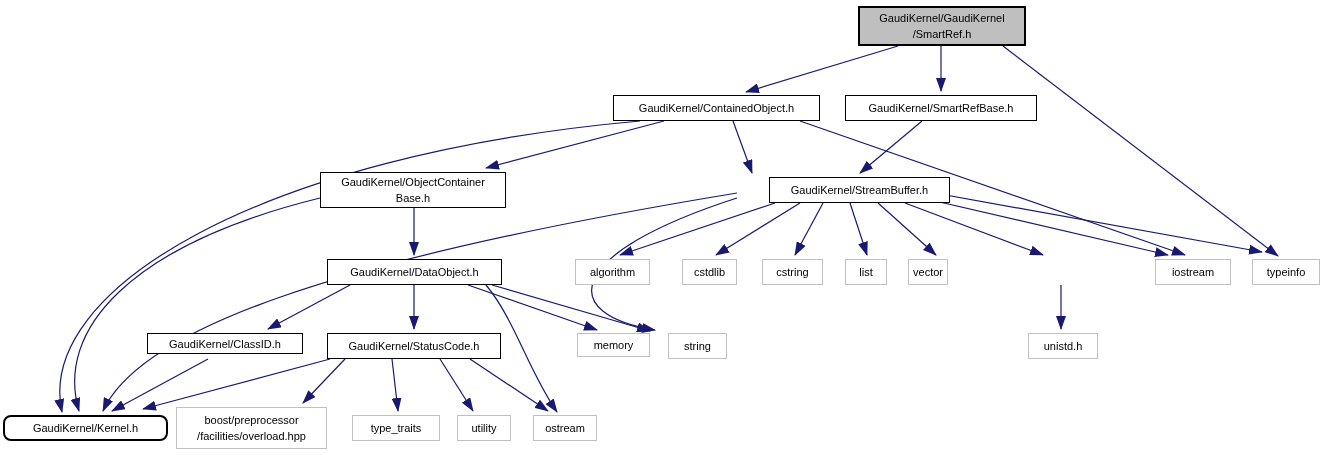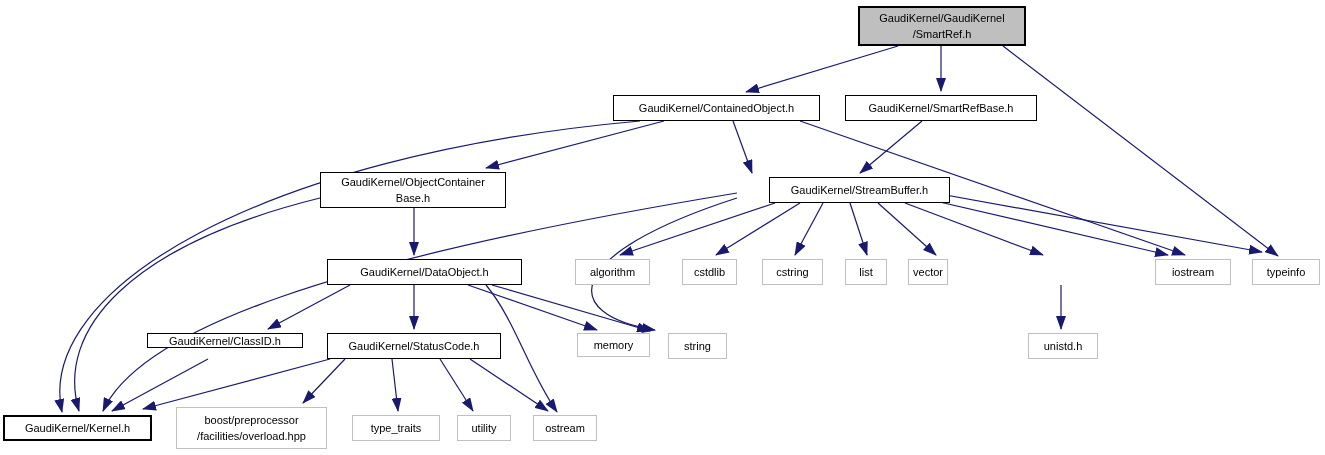--- a/index.html
+++ b/index.html
@@ -81,32 +81,32 @@
       <path class="edge" d="M470,359 L548,411" marker-end="url(#arrow)"></path>
       <path class="edge" d="M1061,285 L1061,329" marker-end="url(#arrow)"></path>
     </svg>
 <div class="node current" style="left: 858px; top: 6px; width: 168px; height: 40px;">GaudiKernel/GaudiKernel
 /SmartRef.h</div>
     <div class="node doc" style="left: 845px; top: 95px; width: 192px; height: 26px;">GaudiKernel/SmartRefBase.h</div>
     <div class="node doc" style="left: 613px; top: 95px; width: 207px; height: 26px;">GaudiKernel/ContainedObject.h</div>
     <div class="node doc" style="left: 320px; top: 172px; width: 186px; height: 36px;">GaudiKernel/ObjectContainer
 Base.h</div>
     <div class="node doc" style="left: 769px; top: 177px; width: 181px; height: 26px;">GaudiKernel/StreamBuffer.h</div>
-    <div class="node doc" style="left: 327px; top: 259px; width: 195px; height: 26px;">GaudiKernel/DataObject.h</div>
+    <div class="node doc" style="left: 327px; top: 259px; width: 175px; height: 26px;">GaudiKernel/DataObject.h</div>
     <div class="node ext" style="left: 575px; top: 259px; width: 75px; height: 26px;">algorithm</div>
     <div class="node ext" style="left: 682px; top: 259px; width: 55px; height: 26px;">cstdlib</div>
     <div class="node ext" style="left: 762px; top: 259px; width: 61px; height: 26px;">cstring</div>
     <div class="node ext" style="left: 845px; top: 259px; width: 42px; height: 26px;">list</div>
     <div class="node ext" style="left: 908px; top: 259px; width: 40px; height: 26px;">vector</div>
     <div class="node ext" style="left: 1155px; top: 259px; width: 76px; height: 26px;">iostream</div>
     <div class="node ext" style="left: 1252px; top: 259px; width: 68px; height: 26px;">typeinfo</div>
-    <div class="node doc" style="left: 147px; top: 333px; width: 156px; height: 15px;">GaudiKernel/ClassID.h</div>
+    <div class="node doc" style="left: 147px; top: 333px; width: 156px; height: 21px;">GaudiKernel/ClassID.h</div>
     <div class="node doc" style="left: 327px; top: 333px; width: 174px; height: 26px;">GaudiKernel/StatusCode.h</div>
     <div class="node ext" style="left: 577px; top: 333px; width: 73px; height: 24px;">memory</div>
     <div class="node ext" style="left: 668px; top: 333px; width: 59px; height: 26px;">string</div>
     <div class="node ext" style="left: 1028px; top: 333px; width: 70px; height: 26px;">unistd.h</div>
-    <div class="node doc bold-border" style="left: 3px; top: 415px; width: 149px; height: 26px;">GaudiKernel/Kernel.h</div>
+    <div class="node doc bold-border" style="left: 3px; top: 415px; width: 165px; height: 26px; border-radius: 8px;">GaudiKernel/Kernel.h</div>
     <div class="node ext" style="left: 176px; top: 407px; width: 151px; height: 42px;">boost/preprocessor
 /facilities/overload.hpp</div>
     <div class="node ext" style="left: 352px; top: 415px; width: 88px; height: 26px;">type_traits</div>
     <div class="node ext" style="left: 457px; top: 415px; width: 54px; height: 26px;">utility</div>
     <div class="node ext" style="left: 533px; top: 415px; width: 64px; height: 26px;">ostream</div>
   </div>
 
 </body></html>

